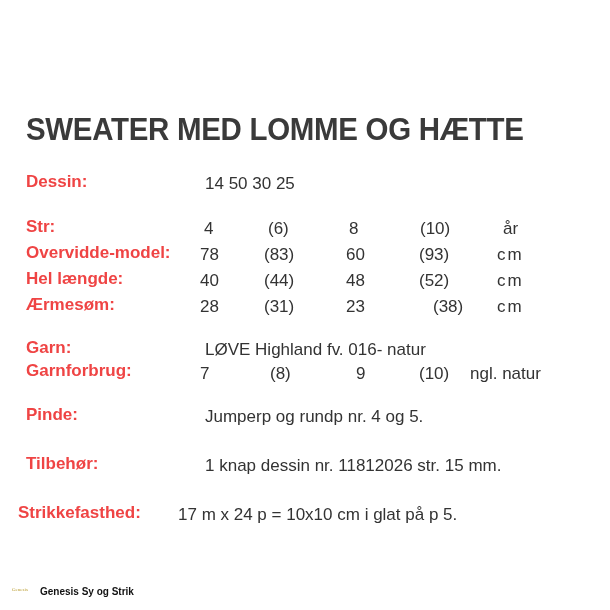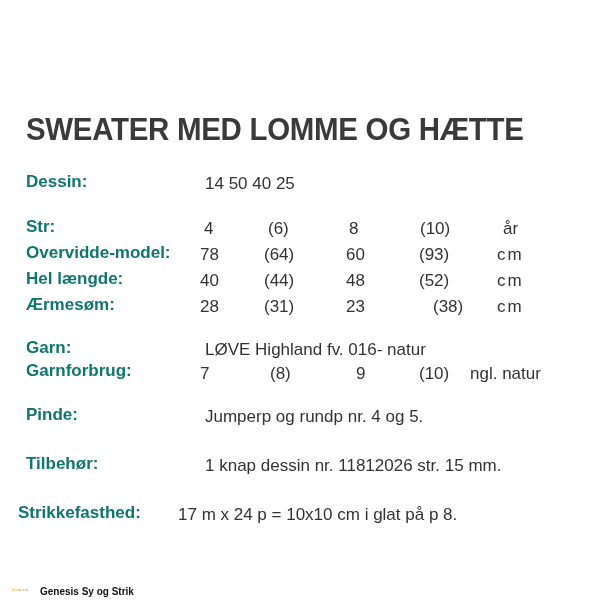--- a/index.html
+++ b/index.html
@@ -1,42 +1,42 @@
 <!DOCTYPE html>
 <html><head>
 <meta charset="utf-8">
 <style>
   html, body { margin:0; padding:0; }
   body { width:610px; height:610px; background:#ffffff; position:relative; overflow:hidden;
          font-family:"Liberation Sans", sans-serif; color:#2a2a2a; }
   .abs { position:absolute; white-space:nowrap; }
   .title { left:26px; top:112px; font-size:31px; font-weight:bold; color:#3a3a3a; letter-spacing:-0.3px; transform:scaleX(0.95); transform-origin:left; }
-  .lbl { font-weight:bold; font-size:17px; color:#0f766e; }
+  .lbl { font-weight:bold; font-size:17px; color:#ef4444; }
   .val { font-size:17px; color:#333; }
   .footer { left:12px; top:586px; font-size:10px; font-weight:bold; color:#111; }
   .logo { left:12px; top:587px; font-size:5px; color:#b89a2a; font-family:"Liberation Serif", serif; }
 </style>
 </head>
 <body>
 
 <div class="abs title">SWEATER MED LOMME OG HÆTTE</div>
 
 <div class="abs lbl" style="left:26px;top:172px">Dessin:</div>
-<div class="abs val" style="left:205px;top:174px">14 50 40 25</div>
+<div class="abs val" style="left:205px;top:174px">14 50 30 25</div>
 
 <div class="abs lbl" style="left:26px;top:217px">Str:</div>
 <div class="abs val" style="left:204px;top:219px">4</div>
 <div class="abs val" style="left:268px;top:219px">(6)</div>
 <div class="abs val" style="left:349px;top:219px">8</div>
 <div class="abs val" style="left:420px;top:219px">(10)</div>
 <div class="abs val" style="left:503px;top:219px">år</div>
 
 <div class="abs lbl" style="left:26px;top:243px">Overvidde-model:</div>
 <div class="abs val" style="left:200px;top:245px">78</div>
-<div class="abs val" style="left:264px;top:245px">(64)</div>
+<div class="abs val" style="left:264px;top:245px">(83)</div>
 <div class="abs val" style="left:346px;top:245px">60</div>
 <div class="abs val" style="left:419px;top:245px">(93)</div>
 <div class="abs val" style="left:497px;top:245px;letter-spacing:2px">cm</div>
 
 <div class="abs lbl" style="left:26px;top:269px">Hel længde:</div>
 <div class="abs val" style="left:200px;top:271px">40</div>
 <div class="abs val" style="left:264px;top:271px">(44)</div>
 <div class="abs val" style="left:346px;top:271px">48</div>
 <div class="abs val" style="left:419px;top:271px">(52)</div>
 <div class="abs val" style="left:497px;top:271px;letter-spacing:2px">cm</div>
@@ -58,16 +58,16 @@
 <div class="abs val" style="left:419px;top:364px">(10)</div>
 <div class="abs val" style="left:470px;top:364px">ngl. natur</div>
 
 <div class="abs lbl" style="left:26px;top:405px">Pinde:</div>
 <div class="abs val" style="left:205px;top:407px">Jumperp og rundp nr. 4 og 5.</div>
 
 <div class="abs lbl" style="left:26px;top:454px">Tilbehør:</div>
 <div class="abs val" style="left:205px;top:456px">1 knap dessin nr. 11812026 str. 15 mm.</div>
 
 <div class="abs lbl" style="left:18px;top:503px">Strikkefasthed:</div>
-<div class="abs val" style="left:178px;top:505px">17 m x 24 p = 10x10 cm i glat på p 8.</div>
+<div class="abs val" style="left:178px;top:505px">17 m x 24 p = 10x10 cm i glat på p 5.</div>
 
 <div class="abs logo">Genesis</div>
 <div class="abs footer" style="left:40px">Genesis Sy og Strik</div>
 
 </body></html>

